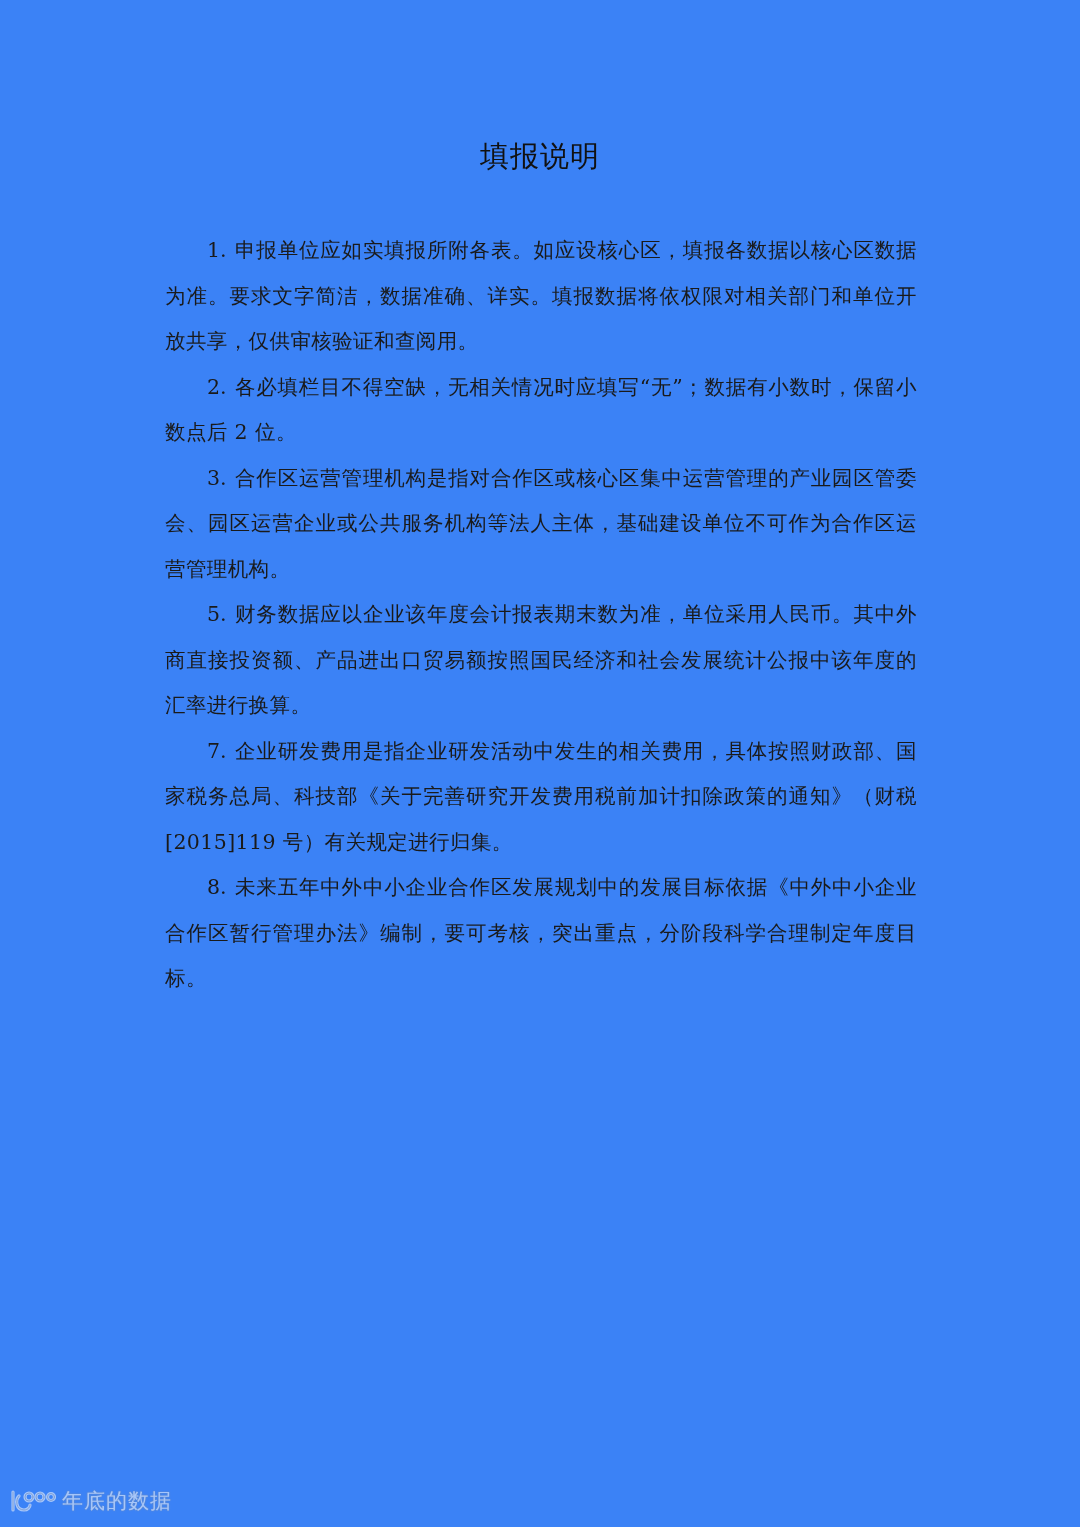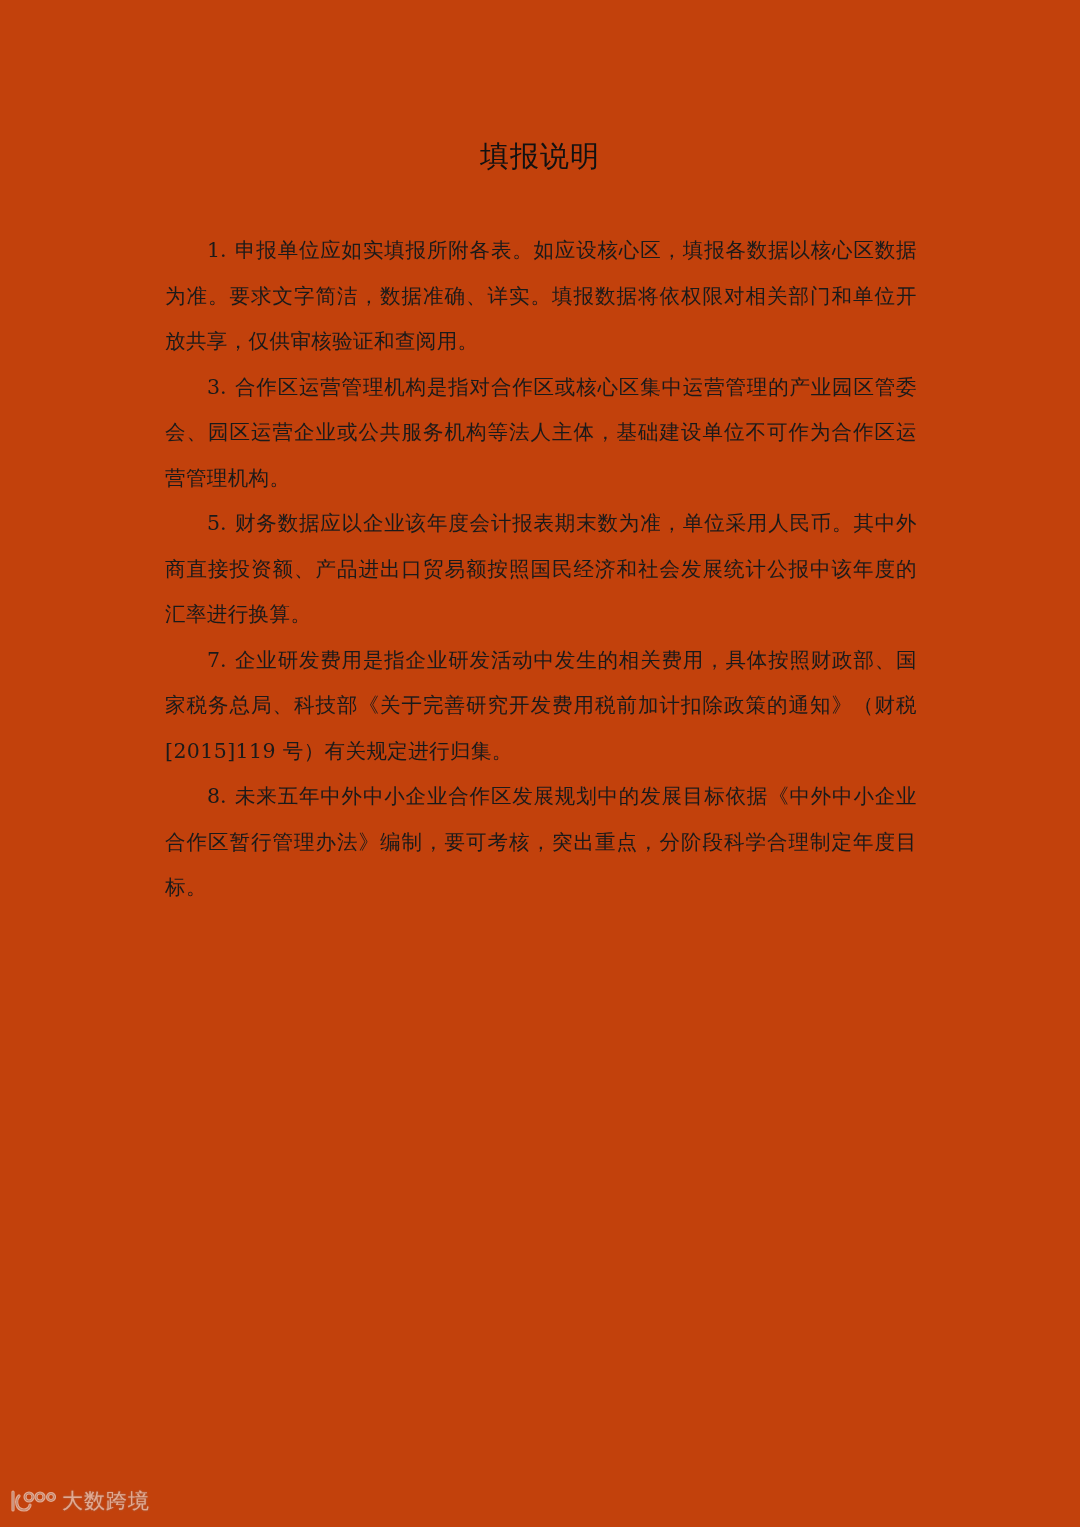--- a/index.html
+++ b/index.html
@@ -14,21 +14,21 @@
       overflow: hidden;
       font-family: "DejaVu Serif", "Liberation Serif", serif;
       color: #1a1a1a;
     }
     .page {
       position: absolute;
       left: 0;
       top: 0;
       width: 1080px;
       height: 1527px;
-      background: #c2410c;
+      background: #3b82f6;
     }
     .title {
       position: absolute;
       top: 136px;
       left: 0;
       width: 1080px;
       text-align: center;
       font-family: "DejaVu Sans", "Liberation Sans", sans-serif;
       font-size: 29px;
       font-weight: normal;
@@ -80,20 +80,21 @@
   </style>
 </head>
 <body>
 
 <div class="page">
 
   <h1 class="title">填报说明</h1>
 
   <div class="body">
     <p class="para"><span class="num">1.</span><span>申报单位应如实填报所附各表。如应设核心区，填报各数据以核心区数据为准。要求文字简洁，数据准确、详实。填报数据将依权限对相关部门和单位开放共享，仅供审核验证和查阅用。</span></p>
+    <p class="para"><span class="num">2.</span><span>各必填栏目不得空缺，无相关情况时应填写“无”；数据有小数时，保留小数点后 2 位。</span></p>
     <p class="para"><span class="num">3.</span><span>合作区运营管理机构是指对合作区或核心区集中运营管理的产业园区管委会、园区运营企业或公共服务机构等法人主体，基础建设单位不可作为合作区运营管理机构。</span></p>
     <p class="para"><span class="num">5.</span><span>财务数据应以企业该年度会计报表期末数为准，单位采用人民币。其中外商直接投资额、产品进出口贸易额按照国民经济和社会发展统计公报中该年度的汇率进行换算。</span></p>
     <p class="para"><span class="num">7.</span><span>企业研发费用是指企业研发活动中发生的相关费用，具体按照财政部、国家税务总局、科技部《关于完善研究开发费用税前加计扣除政策的通知》（财税[2015]119 号）有关规定进行归集。</span></p>
     <p class="para"><span class="num">8.</span><span>未来五年中外中小企业合作区发展规划中的发展目标依据《中外中小企业合作区暂行管理办法》编制，要可考核，突出重点，分阶段科学合理制定年度目标。</span></p>
   </div>
 
   <div class="watermark">
     <svg class="logo" viewBox="0 0 48 26" xmlns="http://www.w3.org/2000/svg">
       <g fill="none" stroke="#ffffff" stroke-width="3.2" stroke-linecap="round">
         <path d="M5 4 L5 22"></path>
@@ -103,16 +104,16 @@
         <circle cx="43" cy="9" r="3.5"></circle>
       </g>
       <g fill="none" stroke="#9a9a9a" stroke-width="1" stroke-linecap="round" opacity="0.7">
         <path d="M5 4 L5 22"></path>
         <path d="M11 8 C7 12, 8 22, 16 22 C20 22, 22 19, 22 17"></path>
         <circle cx="21" cy="9" r="4"></circle>
         <circle cx="32" cy="9" r="4"></circle>
         <circle cx="43" cy="9" r="3.5"></circle>
       </g>
     </svg>
-    <span class="wm-text">大数跨境</span>
+    <span class="wm-text">年底的数据</span>
   </div>
 
 </div>
 
 </body></html>

